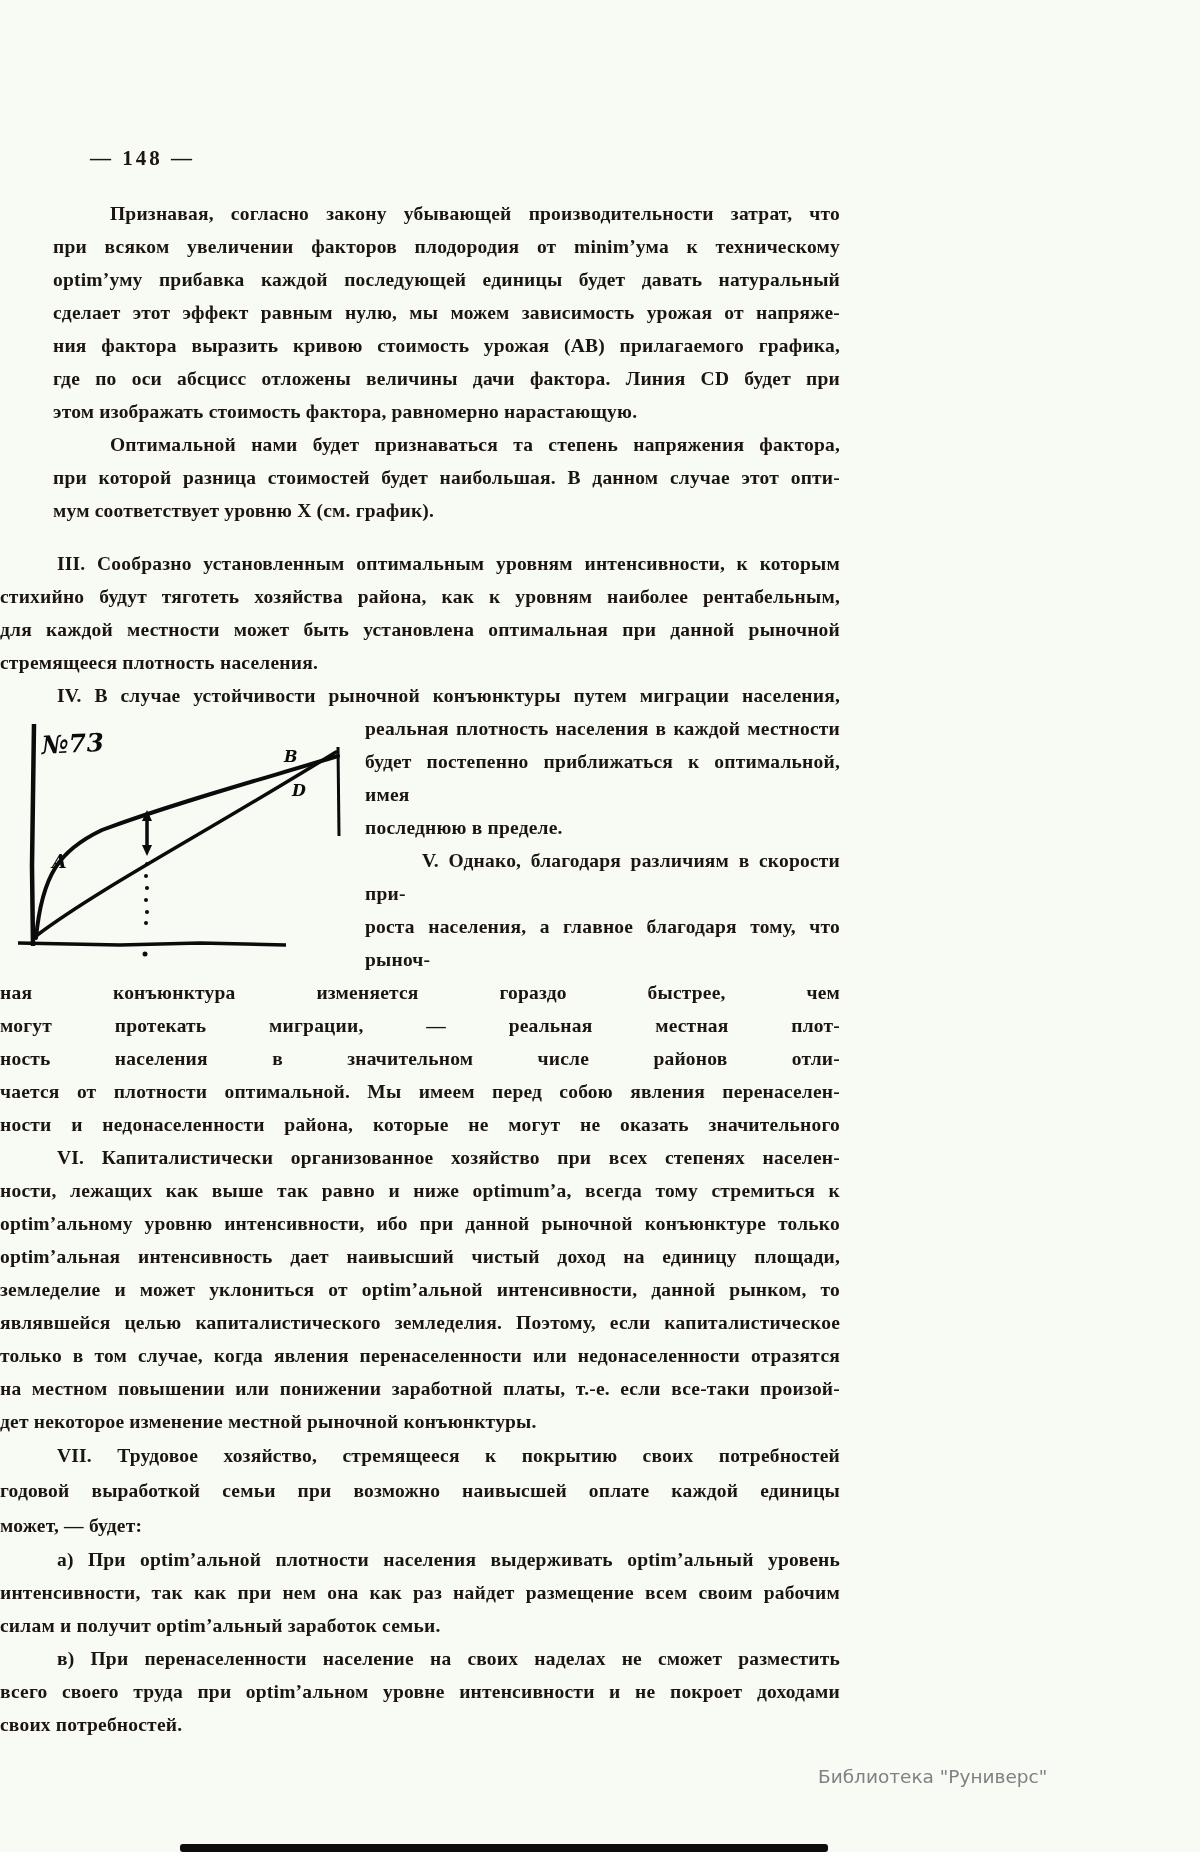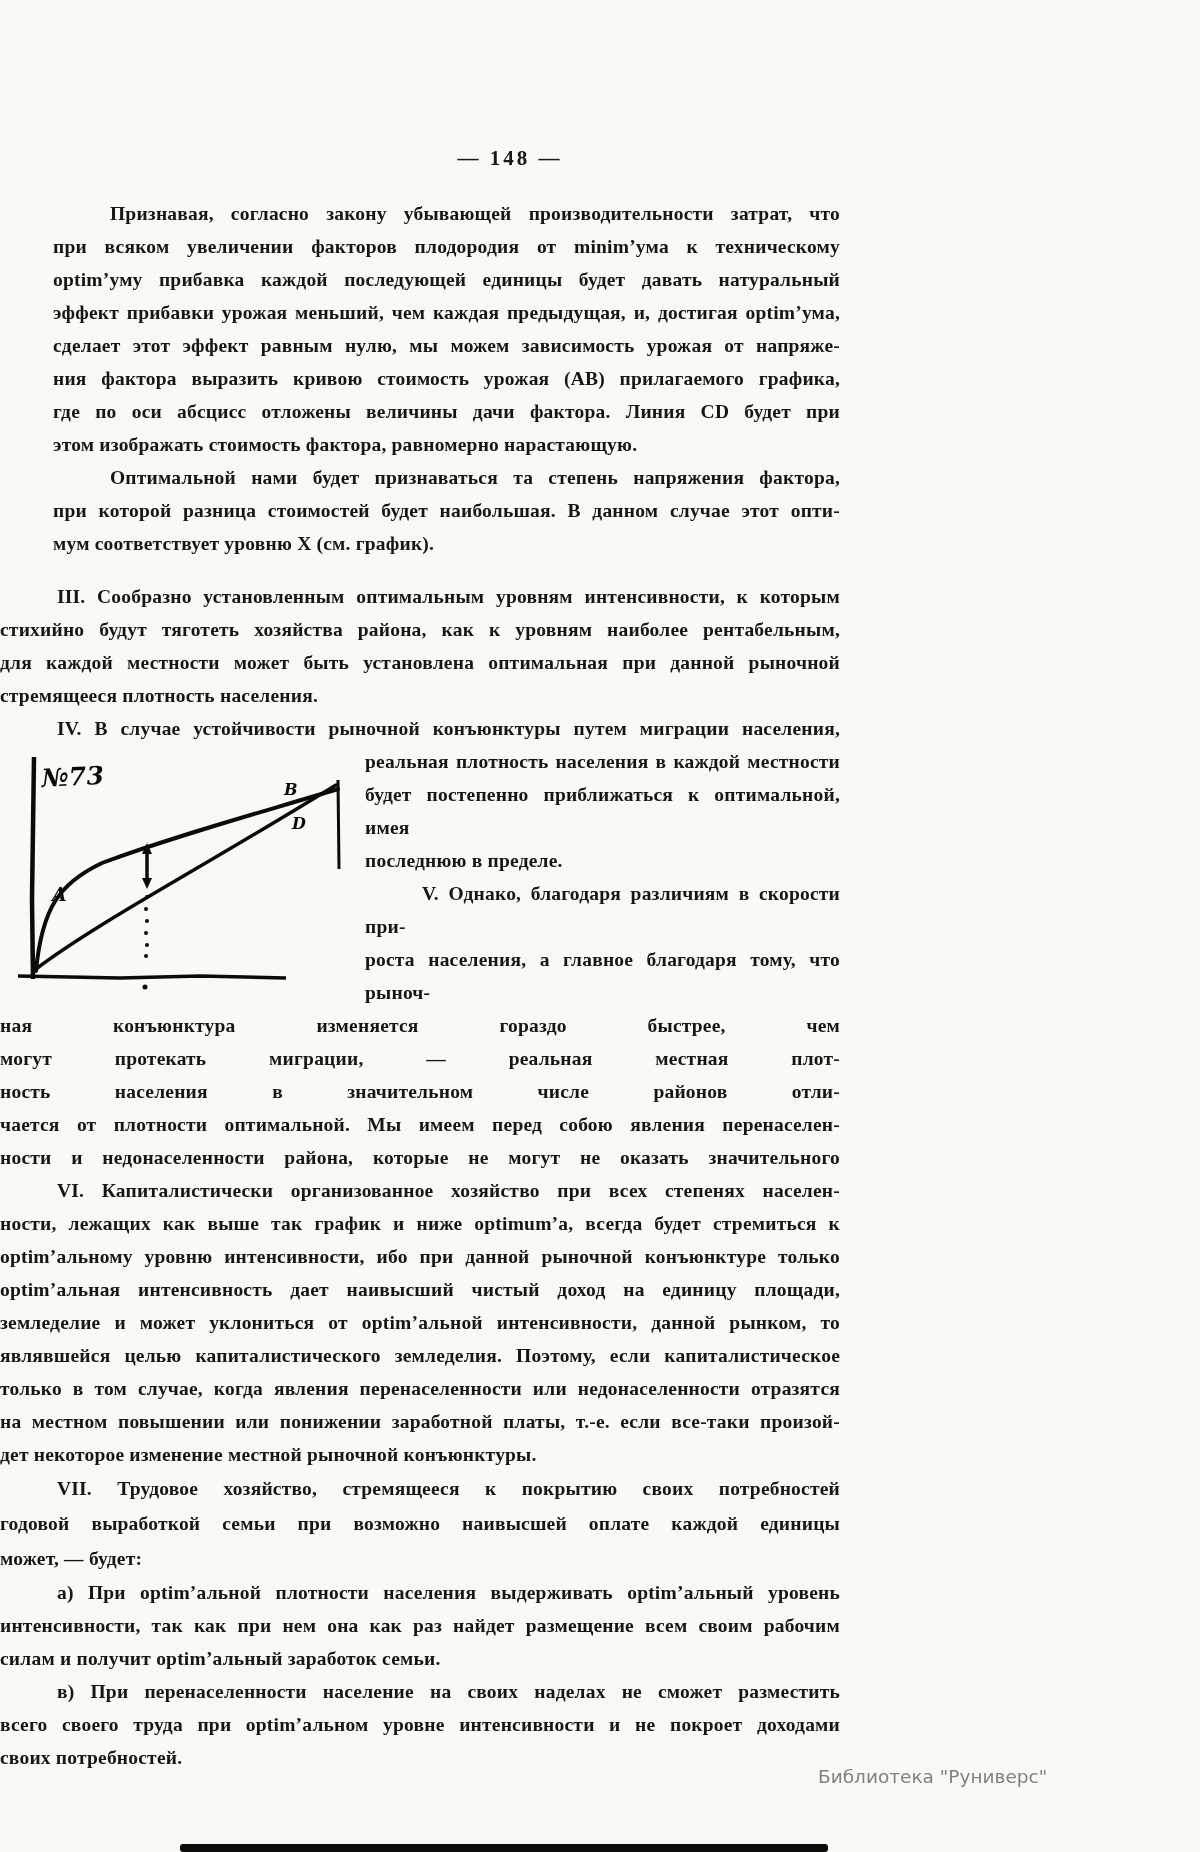--- a/index.html
+++ b/index.html
@@ -7,21 +7,21 @@
     width:1200px; height:1852px;
     background:#f8faf4;
     position:relative;
     font-family:"Liberation Serif", serif;
     overflow:hidden;
   }
   .page { position:absolute; inset:0; }
   .pagehead {
     margin:146px 0 26px 90px;
     width:840px;
-    text-align:center;
+    text-align:left;
     font-size:21px; font-weight:bold;
     letter-spacing:3px;
     color:#1b1712;
   }
   .text {
     width:840px;
     font-size:19.5px; font-weight:bold;
     color:#1b1510;
     letter-spacing:0.2px;
   }
@@ -71,21 +71,20 @@
 
 <div class="page">
 
   <div class="pagehead">— 148 —</div>
 
   <div class="text">
 
   <div class="tline ind inset"><span>Признавая, согласно закону убывающей производительности затрат, что</span></div>
       <div class="tline inset"><span>при всяком увеличении факторов плодородия от minim’ума к техническому</span></div>
       <div class="tline inset"><span>optim’уму прибавка каждой последующей единицы будет давать натуральный</span></div>
-      <div class="tline inset"><span>эффект прибавки урожая меньший, чем каждая предыдущая, и, достигая optim’ума,</span></div>
       <div class="tline inset"><span>сделает этот эффект равным нулю, мы можем зависимость урожая от напряже-</span></div>
       <div class="tline inset"><span>ния фактора выразить кривою стоимость урожая (</span><span class="it">AB</span><span>) прилагаемого графика,</span></div>
       <div class="tline inset"><span>где по оси абсцисс отложены величины дачи фактора. Линия </span><span class="it">CD</span><span> будет при</span></div>
       <div class="tline last inset"><span>этом изображать стоимость фактора, равномерно нарастающую.</span></div>
       <div class="tline ind inset"><span>Оптимальной нами будет признаваться та степень напряжения фактора,</span></div>
       <div class="tline inset"><span>при которой разница стоимостей будет наибольшая. В данном случае этот опти-</span></div>
       <div class="tline last inset"><span>мум соответствует уровню </span><span class="it">X</span><span> (см. график).</span></div>
       <div class="tline ind" style="margin-top: 20px;"><span>III. Сообразно установленным оптимальным уровням интенсивности, к которым</span></div>
       <div class="tline"><span>стихийно будут тяготеть хозяйства района, как к уровням наиболее рентабельным,</span></div>
       <div class="tline"><span>для каждой местности может быть установлена оптимальная при данной рыночной</span></div>
@@ -131,21 +130,21 @@
       <div class="tline"><span>будет постепенно приближаться к оптимальной, имея</span></div>
       <div class="tline last"><span>последнюю в пределе.</span></div>
       <div class="tline ind"><span>V. Однако, благодаря различиям в скорости при-</span></div>
       <div class="tline"><span>роста населения, а главное благодаря тому, что рыноч-</span></div>
       <div class="tline"><span>ная конъюнктура изменяется гораздо быстрее, чем</span></div>
       <div class="tline"><span>могут протекать миграции, — реальная местная плот-</span></div>
       <div class="tline"><span>ность населения в значительном числе районов отли-</span></div>
       <div class="tline"><span>чается от плотности оптимальной. Мы имеем перед собою явления </span><span class="it">перенаселен-</span></div>
       <div class="tline"><span class="it">ности и недонаселенности</span><span> района, которые не могут не оказать значительного</span></div>
       <div class="tline ind"><span>VI. Капиталистически организованное хозяйство при всех степенях населен-</span></div>
-      <div class="tline"><span>ности, лежащих как выше так график и ниже optimum’а, всегда будет стремиться к</span></div>
+      <div class="tline"><span>ности, лежащих как выше так равно и ниже optimum’а, всегда тому стремиться к</span></div>
       <div class="tline"><span>optim’альному уровню интенсивности, ибо при данной рыночной конъюнктуре только</span></div>
       <div class="tline"><span>optim’альная интенсивность дает наивысший чистый доход на единицу площади,</span></div>
       <div class="tline"><span>земледелие и может уклониться от optim’альной интенсивности, данной рынком, то</span></div>
       <div class="tline"><span>являвшейся целью капиталистического земледелия. Поэтому, если капиталистическое</span></div>
       <div class="tline"><span>только в том случае, когда явления перенаселенности или недонаселенности отразятся</span></div>
       <div class="tline"><span>на местном повышении или понижении заработной платы, т.-е. если все-таки произой-</span></div>
       <div class="tline last"><span>дет некоторое изменение местной рыночной конъюнктуры.</span></div>
       <div class="tline ind" style="line-height: 35px;"><span>VII. Трудовое хозяйство, </span><span class="it">стремящееся к покрытию своих потребностей</span></div>
       <div class="tline" style="line-height: 35px;"><span class="it">годовой выработкой семьи при возможно наивысшей оплате каждой единицы</span></div>
       <div class="tline last" style="line-height: 35px;"><span class="it">может</span><span>, — будет:</span></div>

